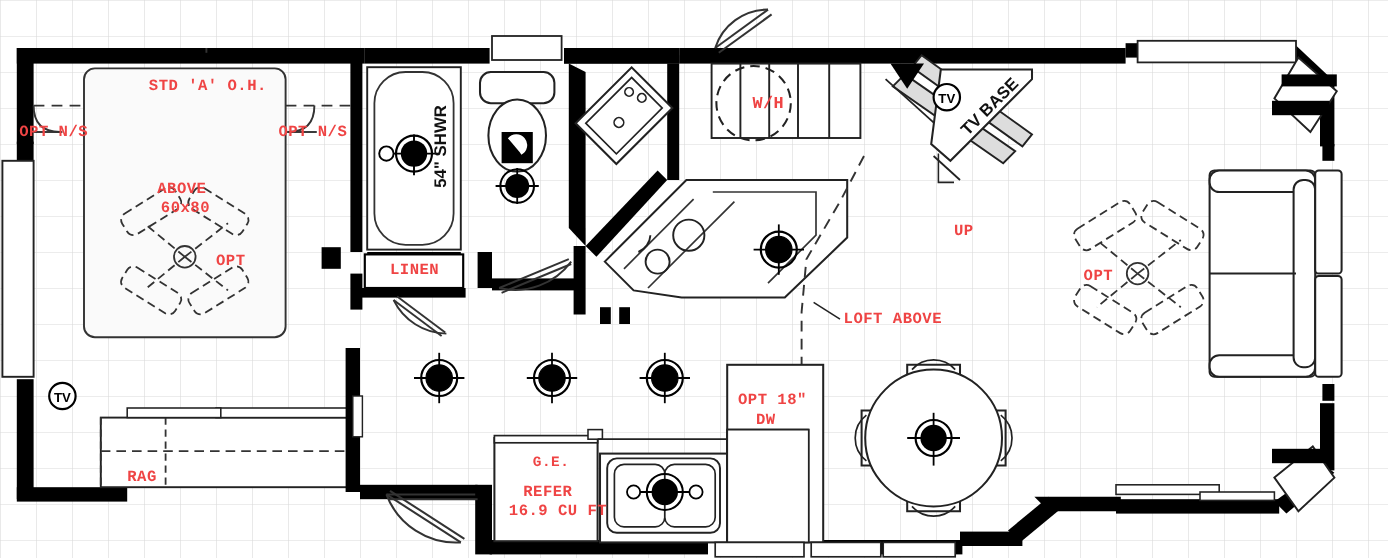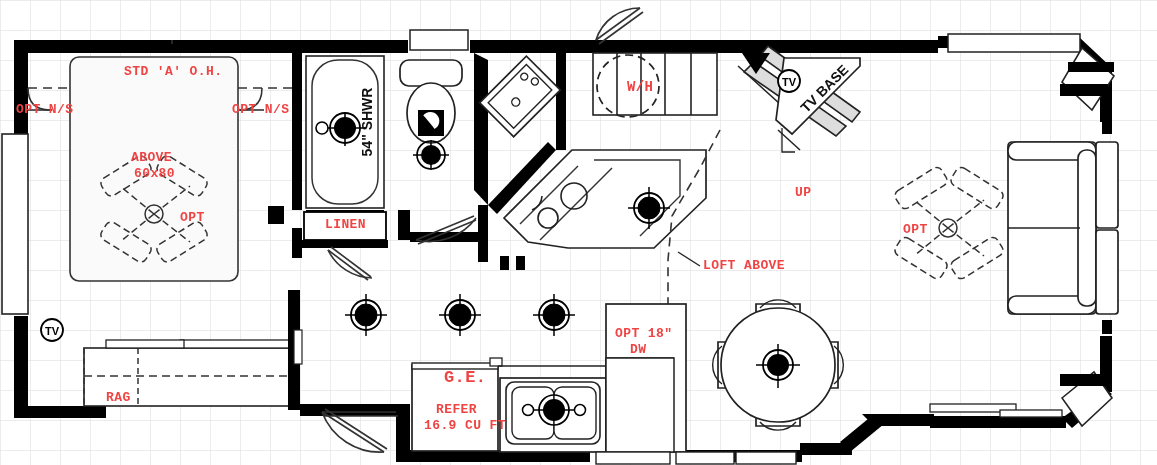--- a/index.html
+++ b/index.html
@@ -394,21 +394,21 @@
   <div class="lbl" style="left:795px;top:145px;font-size:13px;margin-top:40px;">UP</div>
 
   <div class="lbl" style="left:703px;top:258px;font-size:13px;">LOFT ABOVE</div>
 
   <div class="lbl" style="left:903px;top:222px;font-size:13px;">OPT</div>
 
   <div class="lbl" style="left:615px;top:326px;font-size:13px;">OPT 18"</div>
 
   <div class="lbl" style="left:630px;top:342px;font-size:13px;">DW</div>
 
-  <div class="lbl" style="left:444px;top:368px;font-size:17px;">G.E.</div>
+  <div class="lbl" style="left:444px;top:378px;font-size:12px;">G.E.</div>
 
   <div class="lbl" style="left:424px;top:387px;font-size:13px;margin-top:31px;">16.9 CU FT</div>
 
   <div class="lbl" style="left:436px;top:402px;font-size:13px;">REFER</div>
 
   <div class="lbl" style="left:106px;top:390px;font-size:13px;">RAG</div>
 
 </div>
 
 </body></html>

